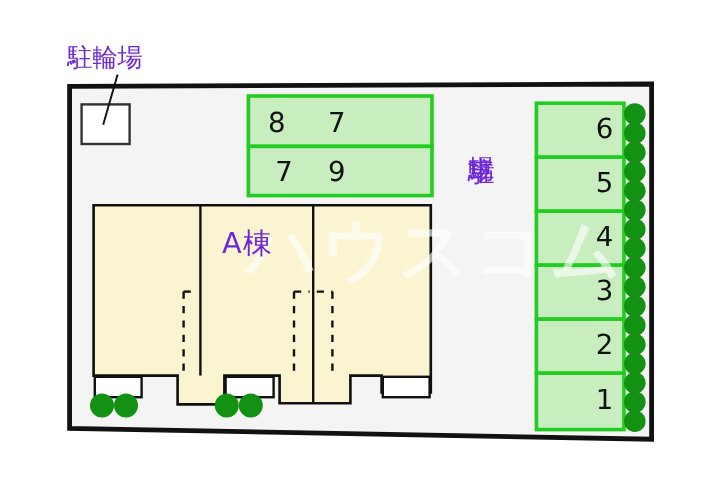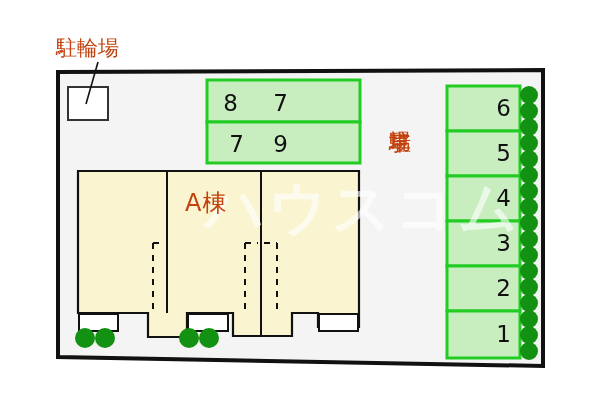--- a/index.html
+++ b/index.html
@@ -19,21 +19,21 @@
   }
   #plan-svg {
     position: absolute;
     left: 0;
     top: 0;
     width: 600px;
     height: 400px;
   }
   .lbl {
     position: absolute;
-    color: #c2410c;
+    color: #6d28d9;
     white-space: pre;
     line-height: 1;
   }
   #label-bicycle {
     left: 56px;
     top: 38px;
     font-size: 21px;
     font-family: "DejaVu Sans", sans-serif;
     letter-spacing: 0px;
   }

